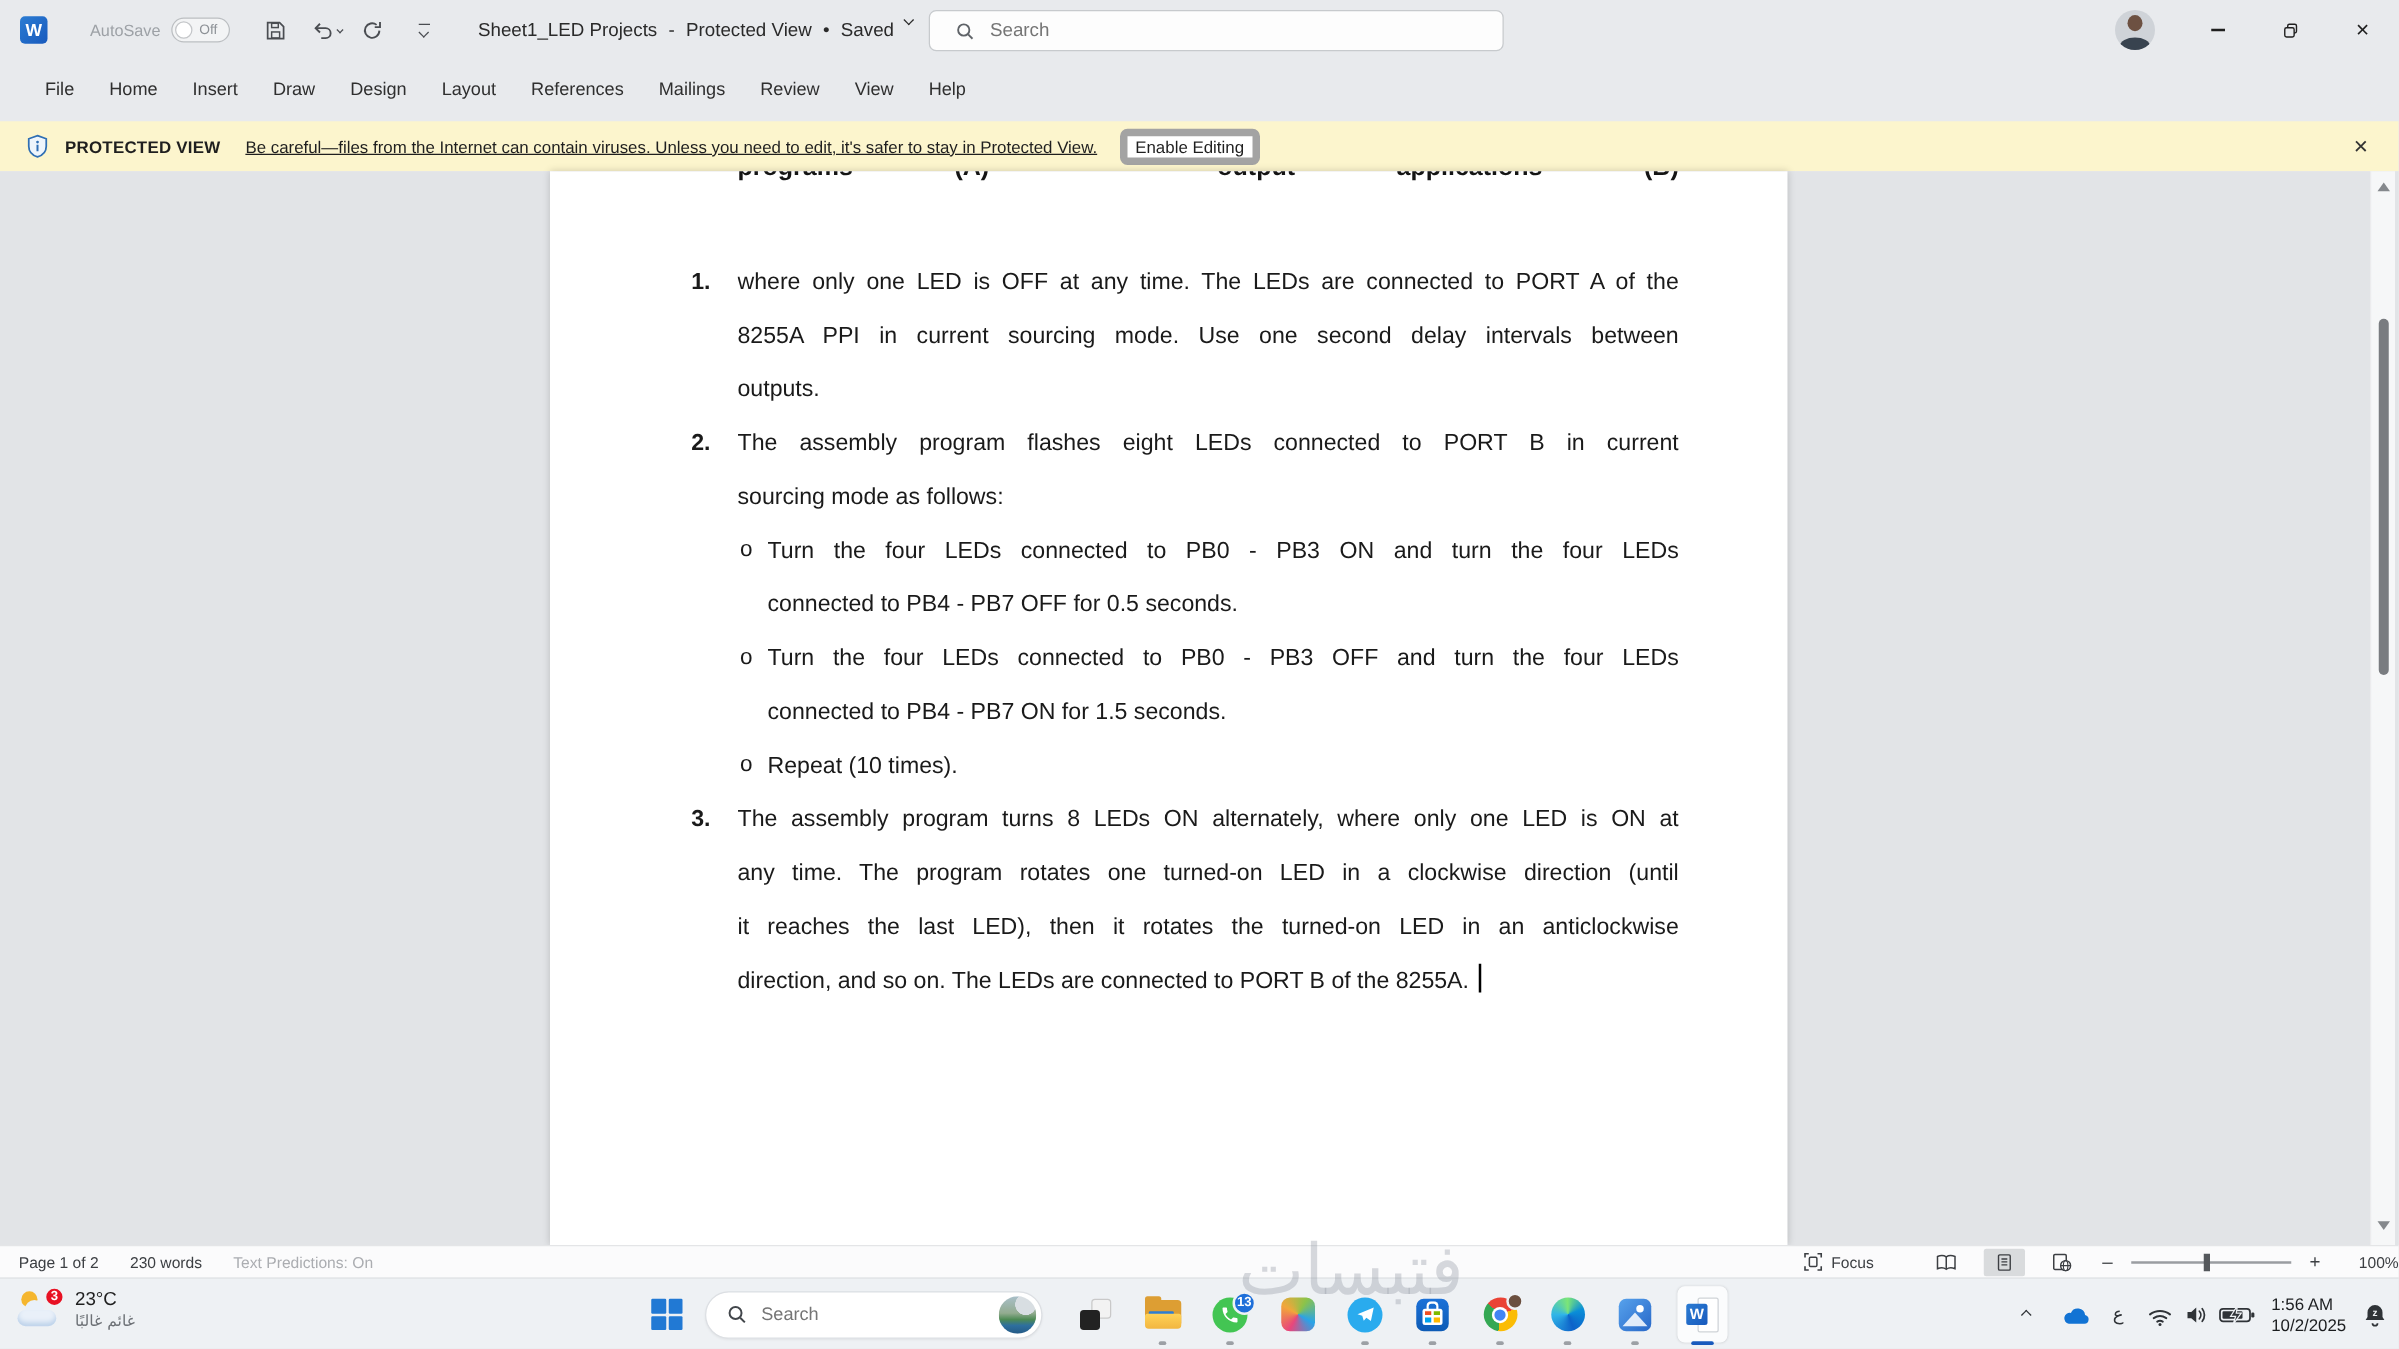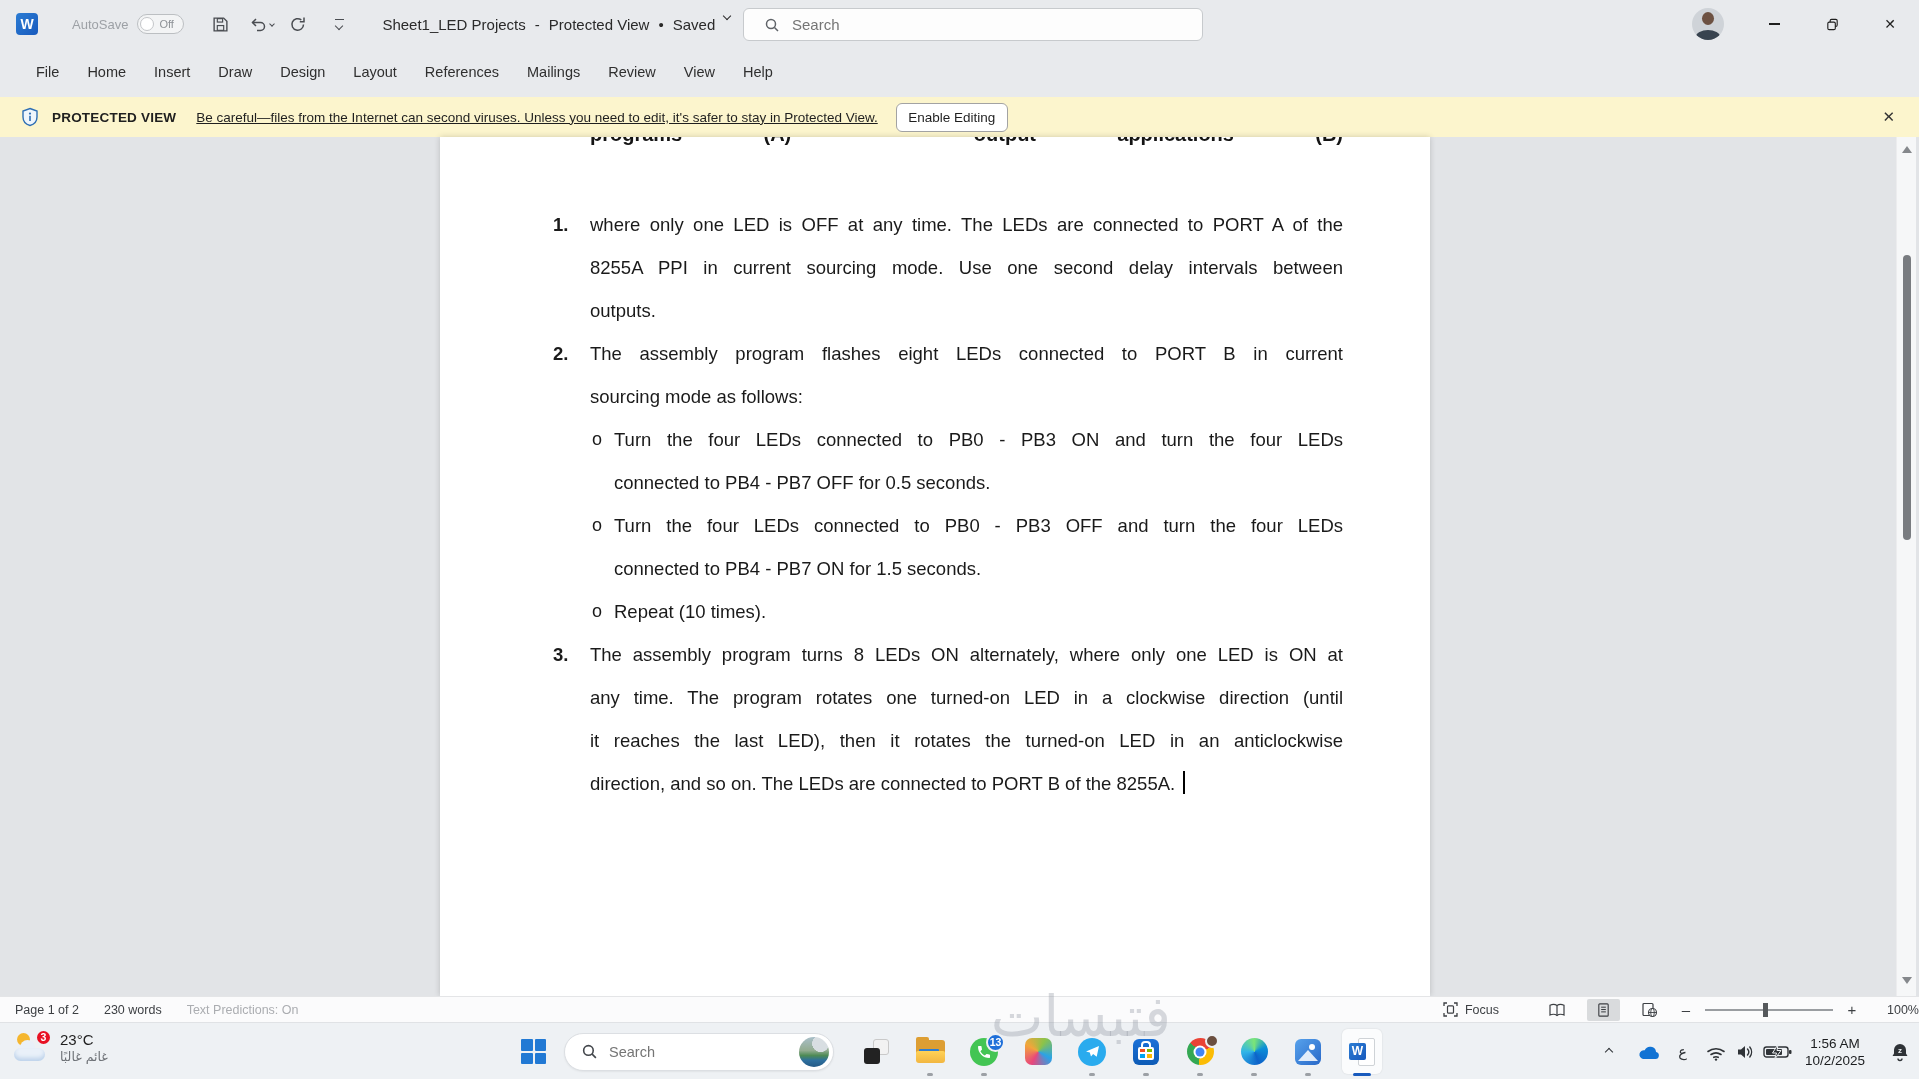--- a/index.html
+++ b/index.html
@@ -44,21 +44,21 @@
     font-size:14px;border-radius:5px}
   .rbtn.comments{left:1567px;width:116px;border:1px solid #8a8a8a;color:#252525;background:rgba(255,255,255,.4)}
   .rbtn.viewing{left:1692px;width:110px;background:#185abd;color:#fff;border:1px solid #185abd}
   .rbtn.share{left:1815px;width:98px;color:#9aa0a6;border:1px solid #d3d6d9;background:#edeff2}
   .rbtn .chev{width:5px;height:5px}
 
   
   .banner{position:absolute;left:0;top:97px;width:1919px;height:40px;background:#fcf5cd;display:flex;align-items:center;padding-left:20px}
   .pv-label{font-weight:700;font-size:13.5px;color:#1f1f1f;margin-left:12px;letter-spacing:.2px}
   .pv-msg{margin-left:20px;font-size:13.5px;color:#1f1f1f;text-decoration:underline;cursor:pointer}
-  .btn-enable{margin-left:18px;width:112px;height:29px;background:#fff;border:1px solid #a3a3a3;border-radius:6px;
+  .btn-enable{margin-left:18px;width:112px;height:29px;background:#fff;border:6px solid #a3a3a3;border-radius:6px;
     font-size:13.5px;color:#1f1f1f;font-family:inherit}
   .banner-close{margin-left:auto;margin-right:24px;font-size:15px;color:#333}
 
   
   .canvas{position:absolute;left:0;top:137px;width:1919px;height:859px;background:#e2e4e7}
   .page{position:absolute;left:440px;top:0;width:990px;height:859px;background:#fff;box-shadow:0 0 6px rgba(0,0,0,.18);
     padding:66px 87px 0 150px}
   .heading-clip{position:absolute;top:0;left:150px;right:87px;height:12px;overflow:hidden}
   .heading-clip .ht{position:absolute;top:-14px;left:0;right:0;font-size:20px;font-weight:700;color:#141414;
     text-align:justify;text-align-last:justify}
@@ -154,21 +154,21 @@
   .wdoc .wsq{position:absolute;left:0;top:5px;width:17px;height:17px;background:linear-gradient(135deg,#2b7cd3,#185abd);
     color:#fff;font-size:12px;font-weight:700;display:flex;align-items:center;justify-content:center;border-radius:2px}
   .tray{position:absolute;right:8px;top:0;height:57px;display:flex;align-items:center;z-index:70}
   .tray .titem{display:flex;align-items:center;justify-content:center;color:#2f3337}
   .tray-chev{margin-right:18px;width:18px}
   .tray-cloud{margin-right:16px}
   .tray-lang{margin-right:18px;font-size:14.5px;color:#1f1f1f;font-family:"DejaVu Sans",sans-serif}
   .tray-wifi{margin-right:8px}
   .tray-spk{margin-right:8px}
   .tray-bat{margin-right:12px}
-  .clock{text-align:center;font-size:13.5px;color:#1b1d1f;line-height:17px;margin-right:24px}
+  .clock{text-align:left;font-size:13.5px;color:#1b1d1f;line-height:17px;margin-right:12px}
   svg{display:block}
 </style>
 </head>
 <body>
 
 <div class="titlebar">
   <div class="word-logo">W</div>
   <span class="autosave-label">AutoSave</span>
   <div class="toggle">
     <span class="knob"></span>
@@ -273,21 +273,21 @@
   </div>
 </div>
 
 <div class="banner">
   <svg width="20" height="20" viewBox="0 0 20 20">
     <path d="M10 1.5 17 4 v6 c0 4.6-3.2 7.4-7 8.5 C6.2 17.4 3 14.6 3 10 V4z" fill="#eef5fc" stroke="#2f6fb4" stroke-width="1.4"></path>
     <circle cx="10" cy="6.6" r="1.1" fill="#2f6fb4"></circle>
     <rect x="9.2" y="8.8" width="1.6" height="5.2" fill="#2f6fb4"></rect>
   </svg>
   <span class="pv-label">PROTECTED VIEW</span>
-  <span class="pv-msg">Be careful—files from the Internet can second viruses. Unless you need to edit, it's safer to stay in Protected View.</span>
+  <span class="pv-msg">Be careful—files from the Internet can contain viruses. Unless you need to edit, it's safer to stay in Protected View.</span>
   <button class="btn-enable">Enable Editing</button>
   <span class="banner-close">✕</span>
 </div>
 
 <div class="canvas">
   <div class="page">
     <div class="heading-clip">
       <div class="ht">programs (A) — output applications (B)</div>
     </div>
     <div class="doc-text">

